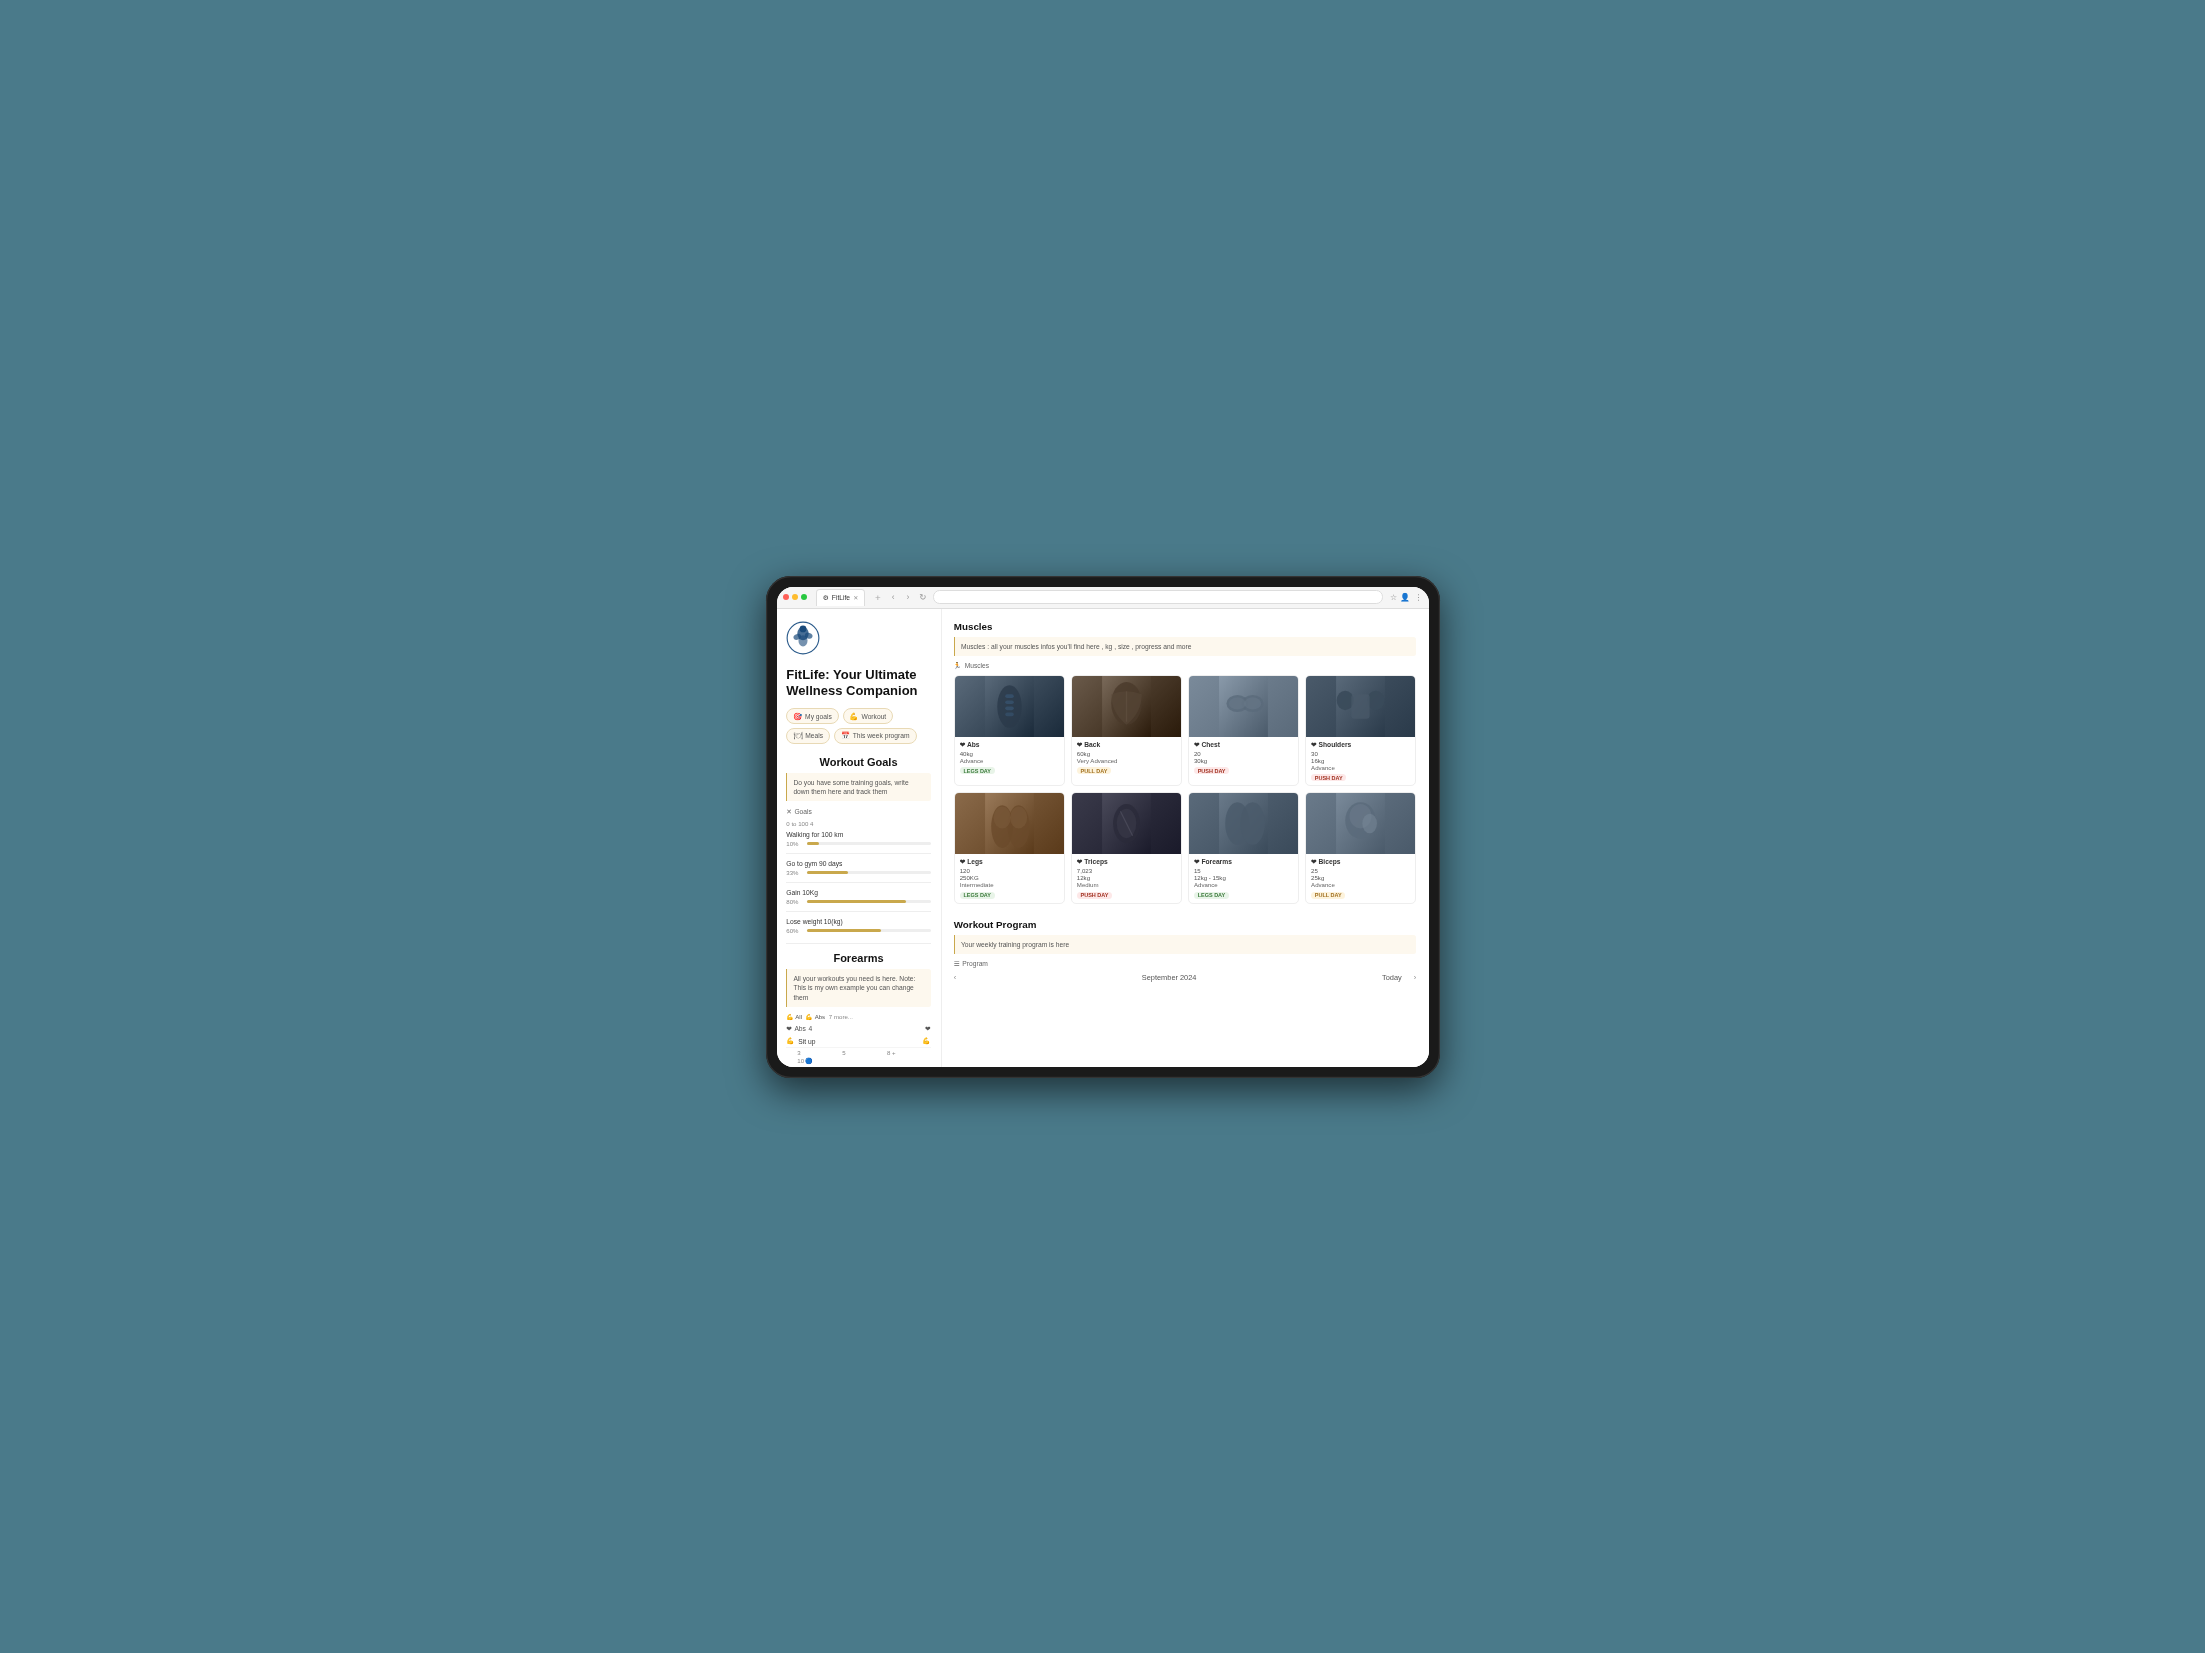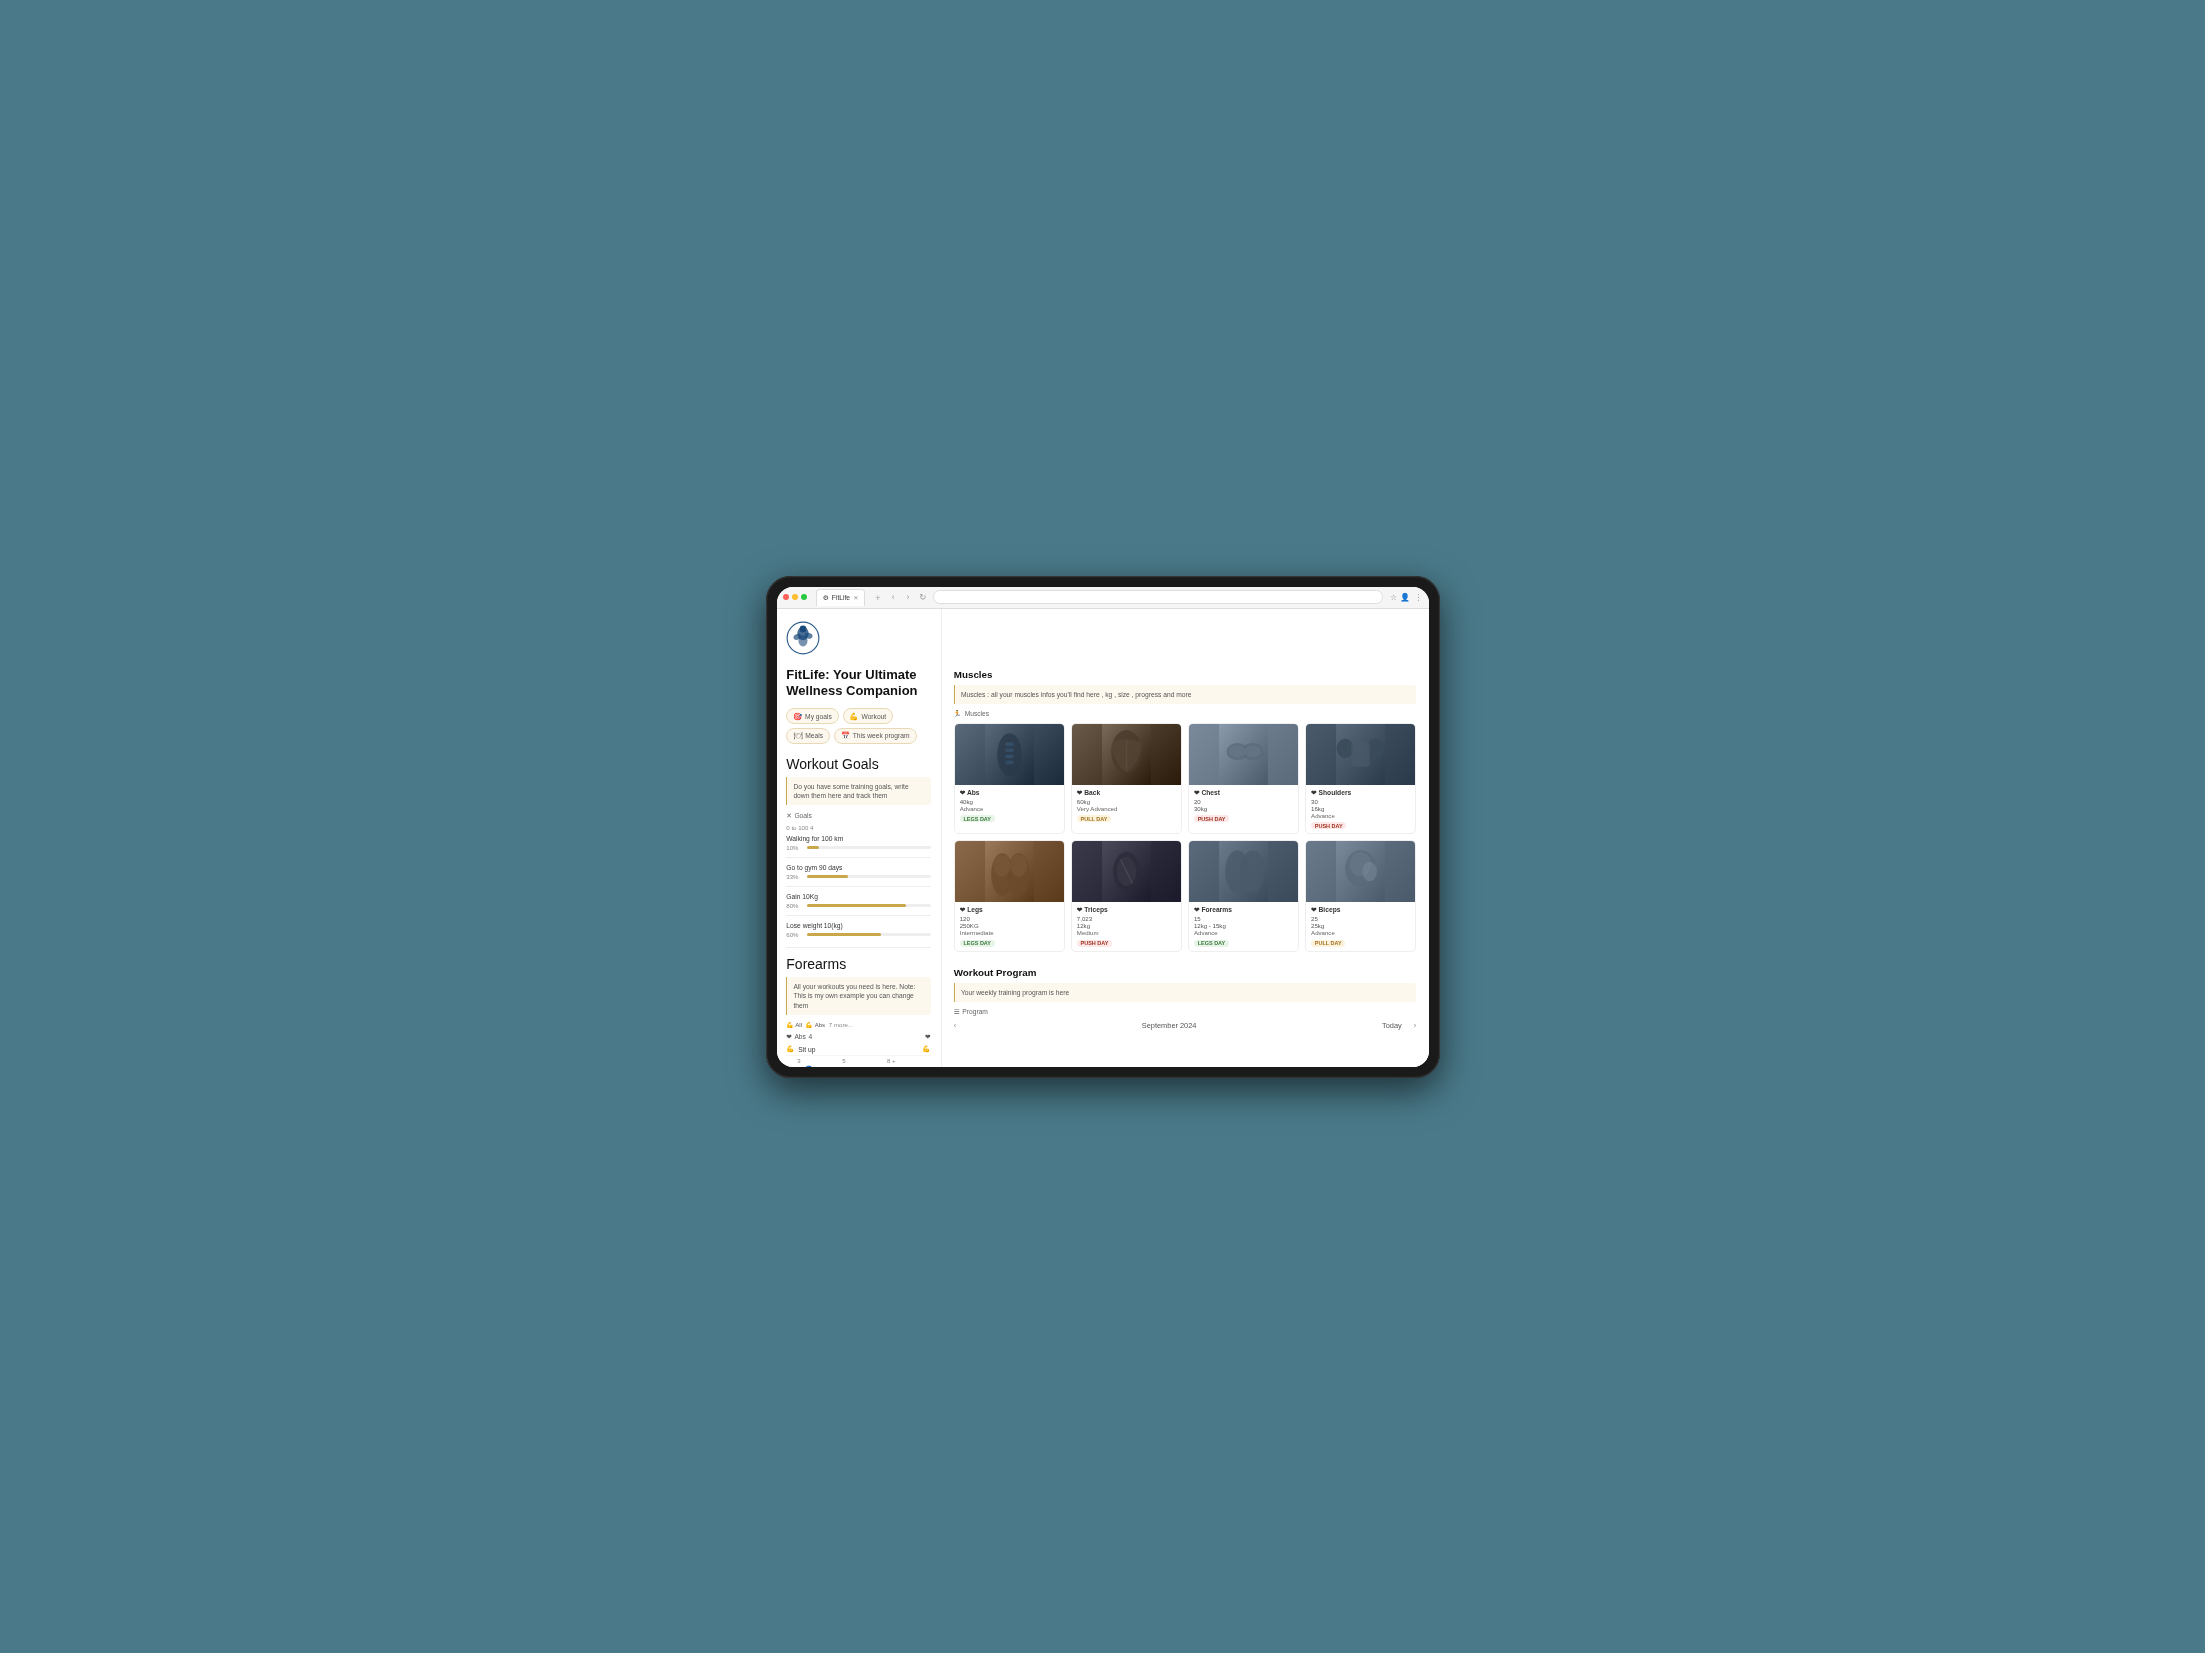--- a/index.html
+++ b/index.html
@@ -107,21 +107,21 @@
       font-size: 6.7px;
       color: #555;
       cursor: pointer;
       display: flex;
       align-items: center;
       gap: 2.5px;
       white-space: nowrap;
     }
     .nav-tab .tab-icon { font-size: 7.4px; }
 
-    .section-title { font-size: 14px; font-weight: 400; color: #111; margin-bottom: 4.9px; }
+    .section-title { font-size: 11px; font-weight: 700; color: #111; margin-bottom: 4.9px; text-align: center; }
     .info-box {
       background: #fdf8ee;
       border-left: 1.8px solid #c9a84c;
       padding: 4.9px 6.1px;
       font-size: 6.7px;
       color: #555;
       margin-bottom: 6.1px;
       border-radius: 0 2.5px 2.5px 0;
       line-height: 1.4;
     }
@@ -155,21 +155,20 @@
     .exercise-group-header { font-size: 6.7px; color: #555; display: flex; align-items: center; gap: 2.5px; margin-bottom: 2.5px; }
     .exercise-row { display: flex; align-items: center; padding: 1.8px 0; border-bottom: 0.6px solid #f5f5f5; gap: 3.7px; }
     .exercise-name { font-size: 6.7px; color: #333; flex: 1; display: flex; align-items: center; gap: 2.5px; }
     .ex-icon { font-size: 6.7px; color: #c9a84c; }
 
     
     .main-panel {
       flex: 1;
       padding: 12.3px 12.3px;
       overflow-y: auto;
-      margin-top: 48px;
     }
     .muscles-section { margin-bottom: 14.7px; }
     .panel-title { font-size: 9.8px; font-weight: 700; color: #111; margin-bottom: 4.9px; }
     .muscles-grid {
       display: grid;
       grid-template-columns: repeat(4, 1fr);
       gap: 6.1px;
       margin-bottom: 9.8px;
     }
     .muscle-card {

